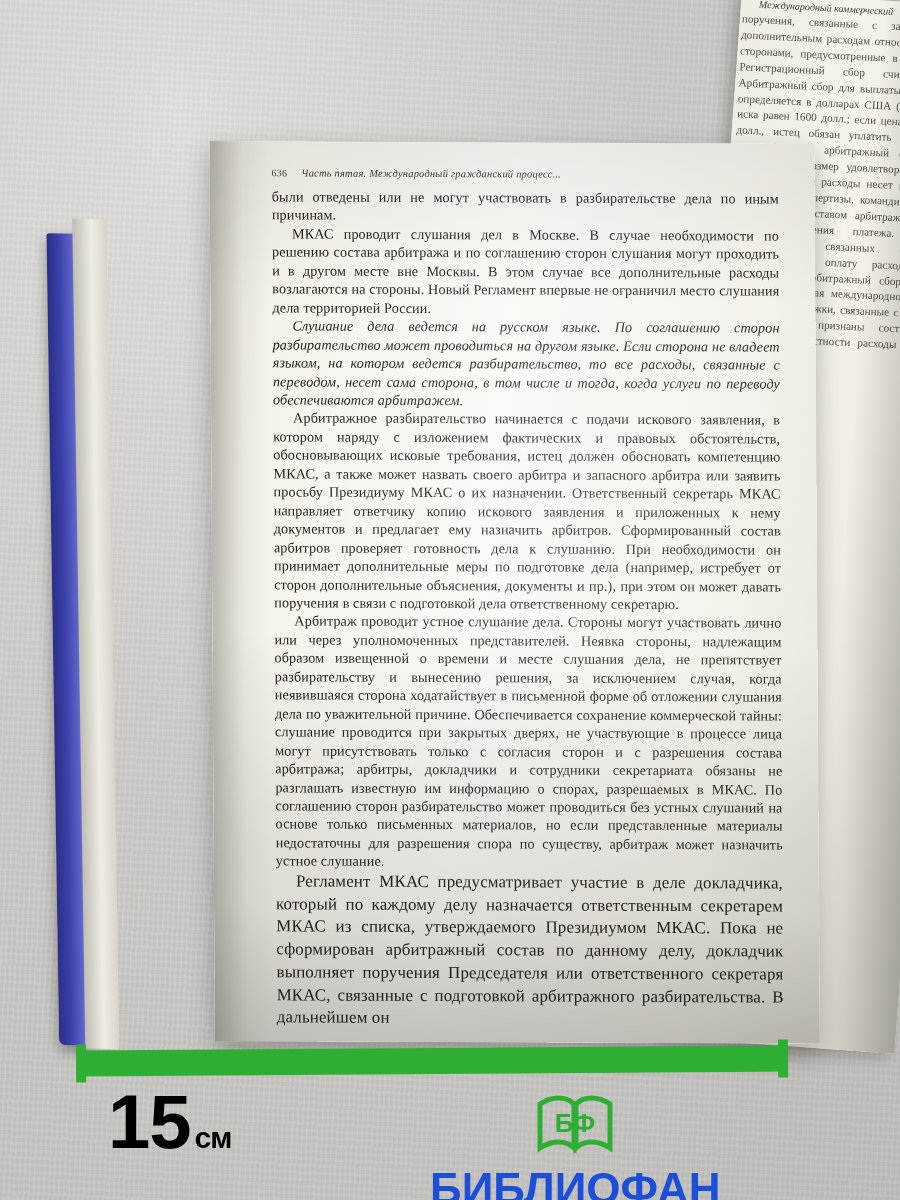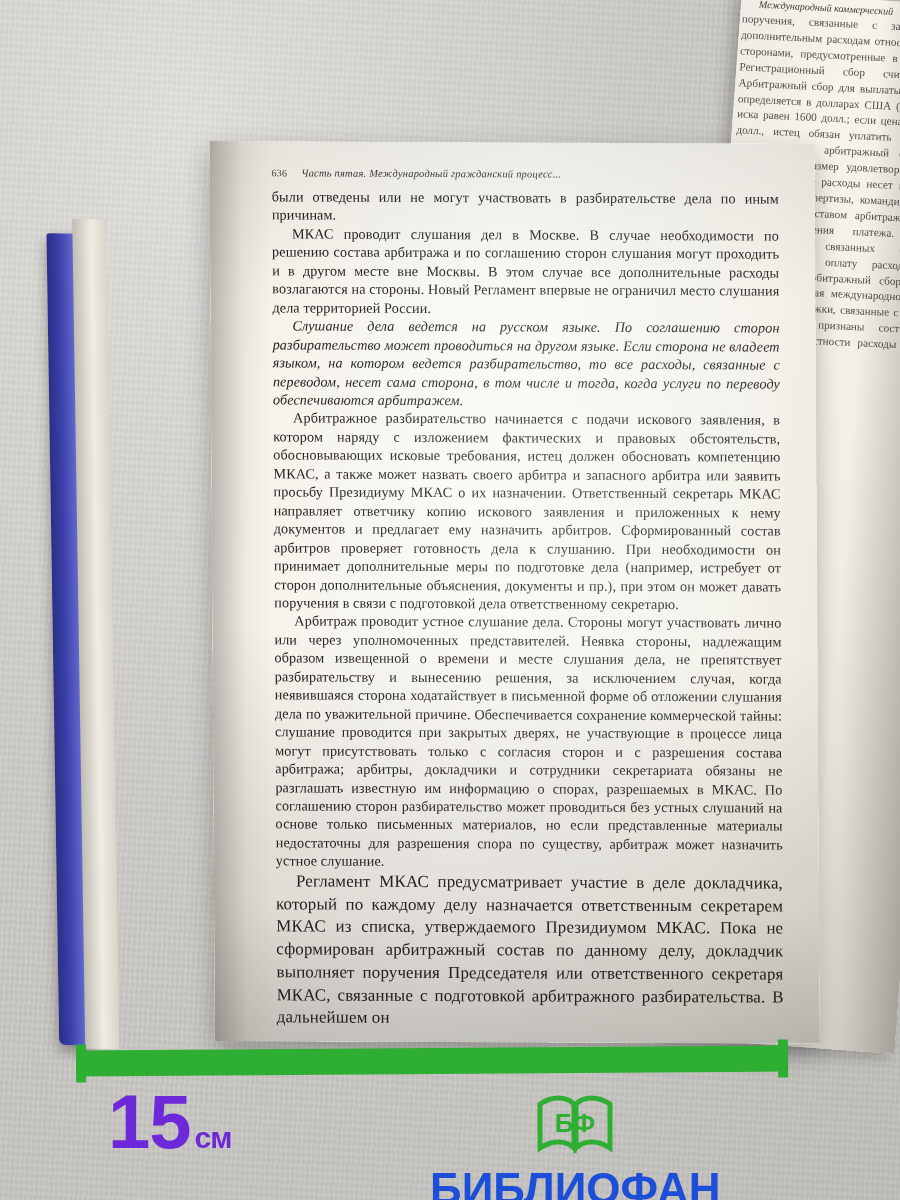--- a/index.html
+++ b/index.html
@@ -118,21 +118,21 @@
     background:#2eae32;
     transform:rotate(-0.4deg);
   }
   #scalebar .cap{
     position:absolute;top:-6px;width:10px;height:38px;background:#2eae32;
   }
   #scalebar .capL{left:0px;}
   #scalebar .capR{right:0px;}
   #measure{
     position:absolute;left:108px;top:1084px;
-    color:#6d28d9;font-family:"Liberation Sans",sans-serif;font-weight:bold;
+    color:#000000;font-family:"Liberation Sans",sans-serif;font-weight:bold;
     font-size:76px;letter-spacing:-1px;line-height:1;
   }
   #measure .unit{font-size:30px;margin-left:4px;}
   
   #logo{
     position:absolute;left:430px;top:1092px;display:flex;align-items:center;gap:10px;flex-direction:column;
   }
   #logo .mark{
     width:78px;height:62px;position:relative;
   }

